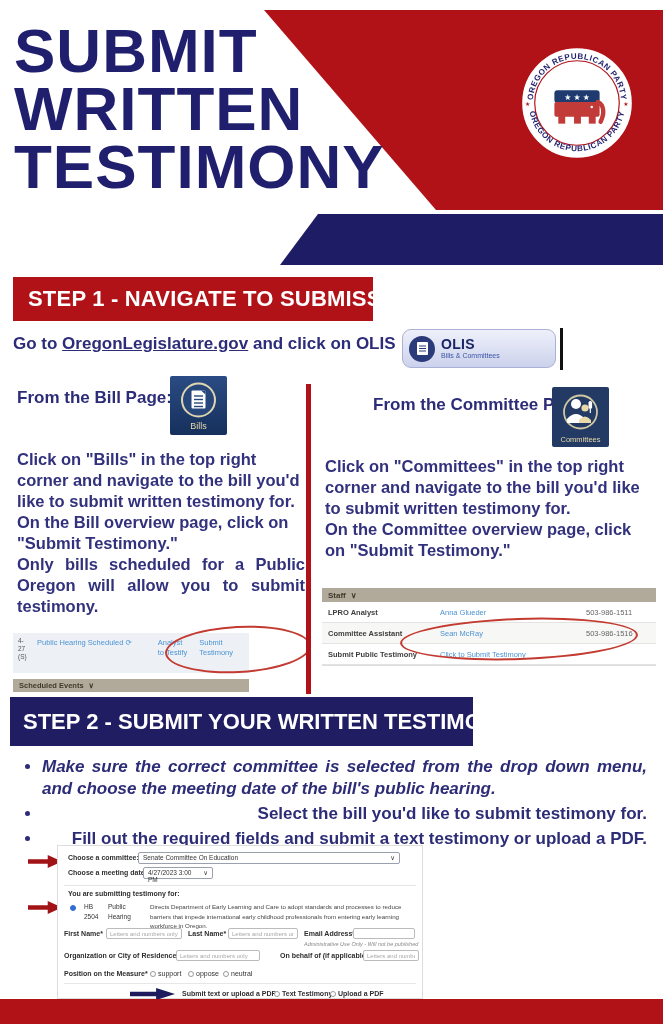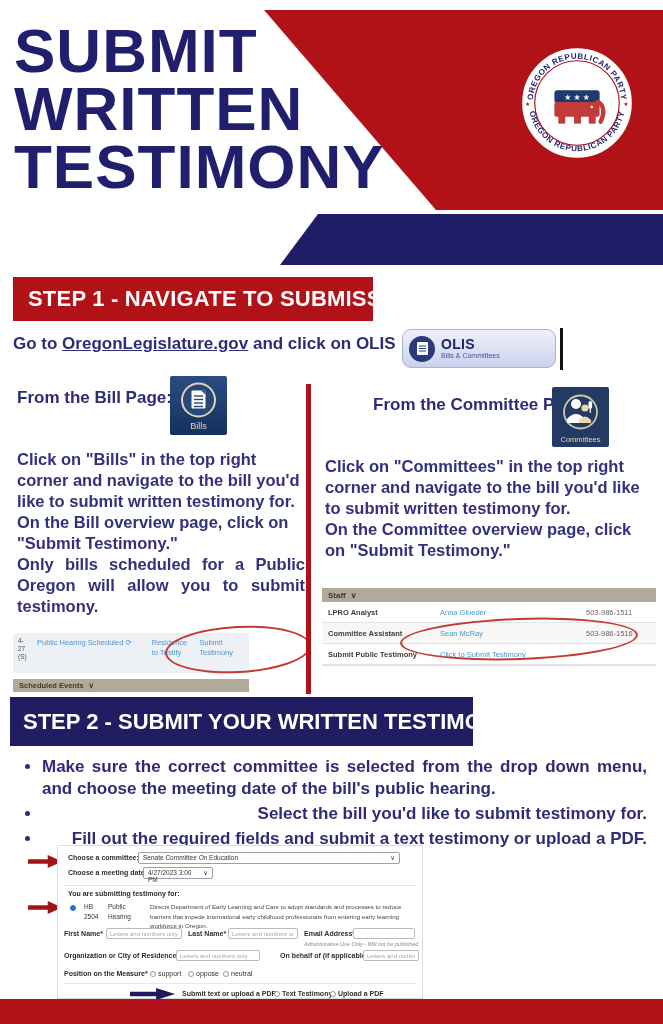--- a/index.html
+++ b/index.html
@@ -71,21 +71,21 @@
   .staff-phone { color:#666; }
 
   .step2-banner {
     position:absolute; left:10px; top:697px; width:463px; height:49px;
     background:#201d63; color:#fff; font-size:22px; font-weight:bold;
     line-height:49px; padding-left:13px; white-space:nowrap;
   }
   .bullets { position:absolute; left:22px; top:756px; width:625px; }
   .bullets ul { margin:0; padding-left:20px; }
   .bullets li { font-size:17px; font-weight:bold; color:#2d2c77; line-height:22px; margin-bottom:3px;text-align:right; }
-  .bullets li.just { text-align:justify; }
+  .bullets li.just { text-align:justify;font-style:italic; }
 
   .block-arrow { position:absolute; background:#a21318;
     clip-path:polygon(0 32%, 58% 32%, 58% 0, 100% 50%, 58% 100%, 58% 68%, 0 68%); }
   .navy-arrow { background:#1d1b5e; }
 
   
   .form-panel {
     position:absolute; left:57px; top:845px; width:366px; height:154px;
     background:#fff; border:1px solid #ddd; font-size:7px; color:#333;
   }
@@ -202,21 +202,21 @@
   <div class="bill-shot">
     <div class="hearing-row">
       <div class="date-col">
         <div>4-</div>
         <div>27</div>
         <div>(S)</div>
       </div>
       <div class="hearing-link"><span>Public Hearing Scheduled</span> <span>⟳</span></div>
       <div class="row-links">
         <div>
-          <div>Residence</div>
+          <div>Analyst</div>
           <div>to Testify</div>
         </div>
         <div>
           <div>Submit</div>
           <div>Testimony</div>
         </div>
       </div>
       <div class="ellipse" style="left:152px; top:-7px; width:146px; height:47px; transform:rotate(-3deg);"></div>
     </div>
     <div class="events-bar">

